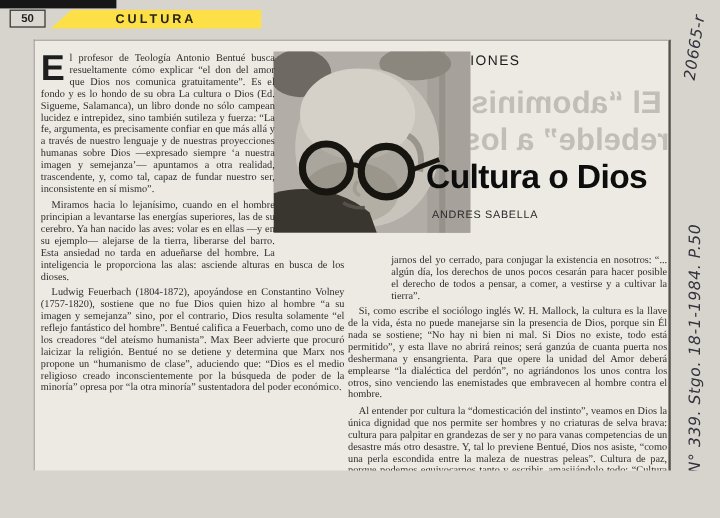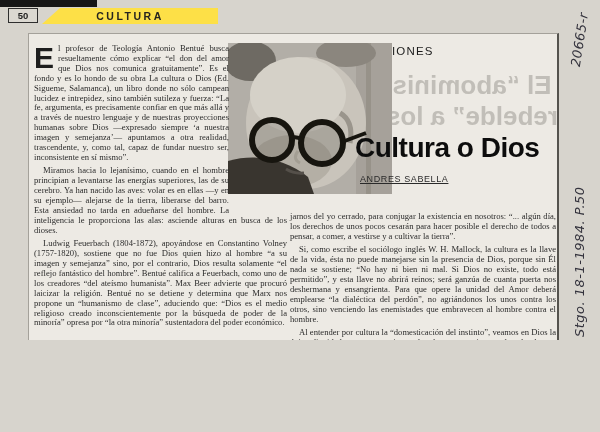--- a/index.html
+++ b/index.html
@@ -1,21 +1,21 @@
 <!DOCTYPE html>
 <html><head>
 <meta charset="utf-8">
 <style>
   html,body{margin:0;padding:0;}
   body{
     width:600px;height:432px;overflow:hidden;
     background:#d7d4cd;
     font-family:"Liberation Serif","DejaVu Serif",serif;
   }
-  .page{position:relative;width:600px;height:340px;background:#d7d4cd;overflow:hidden;}
+  .page{position:relative;width:600px;height:392px;background:#d7d4cd;overflow:hidden;}
 
   
   .top-strip{position:absolute;left:0;top:0;width:97px;height:7px;background:#161616;}
   .pagenum{
     position:absolute;left:8px;top:8px;width:30px;height:15px;box-sizing:border-box;
     border:1px solid #2e2e2e;background:#dbd8d1;color:#1f1f1f;
     font:700 9.5px "Liberation Sans",sans-serif;
     display:flex;align-items:center;justify-content:center;
   }
   .banner{
@@ -45,35 +45,35 @@
   .kicker{
     position:absolute;left:330px;top:11px;
     font:400 11.5px "Liberation Sans",sans-serif;letter-spacing:1.2px;color:#1c1c1c;
   }
   .title{
     position:absolute;left:326px;top:100px;margin:0;
     font:700 28px/1 "Liberation Sans",sans-serif;letter-spacing:-0.5px;color:#0d0d0d;
   }
   .byline{
     position:absolute;left:331px;top:140px;
-    font:400 9px "Liberation Sans",sans-serif;letter-spacing:0.6px;color:#2a2a2a;text-decoration:underline;
+    font:400 9px "Liberation Sans",sans-serif;letter-spacing:0.6px;color:#2a2a2a;
   }
 
   .photo{position:absolute;left:199px;top:9px;width:164px;height:151px;background:#b3afa8;}
   .photo svg{display:block;}
 
   .col{
     font-size:8.6px;line-height:9.9px;text-align:justify;color:#2b2b2b;
   }
   .col1{position:absolute;left:5px;top:10px;width:253px;}
   .photo-gap{float:right;width:58px;height:170px;}
   .col2{position:absolute;left:261px;top:178px;width:266px;}
   .para{margin:0 0 3.5px 0;text-indent:9px;}
   .para.first{text-indent:0;}
-  .para.cont{text-indent:0;}
+  .para.cont{text-indent:0;margin-left:36px;}
   .dropcap{
     float:left;margin:1px 4px 0 0;
     font:700 30px/26px "Liberation Sans",sans-serif;color:#1e1e1e;
   }
 
   
   .margin-note{
     position:absolute;left:561px;top:430px;width:422px;height:36px;box-sizing:border-box;
     transform-origin:0 0;transform:rotate(-90deg);
     display:flex;align-items:center;justify-content:space-between;

